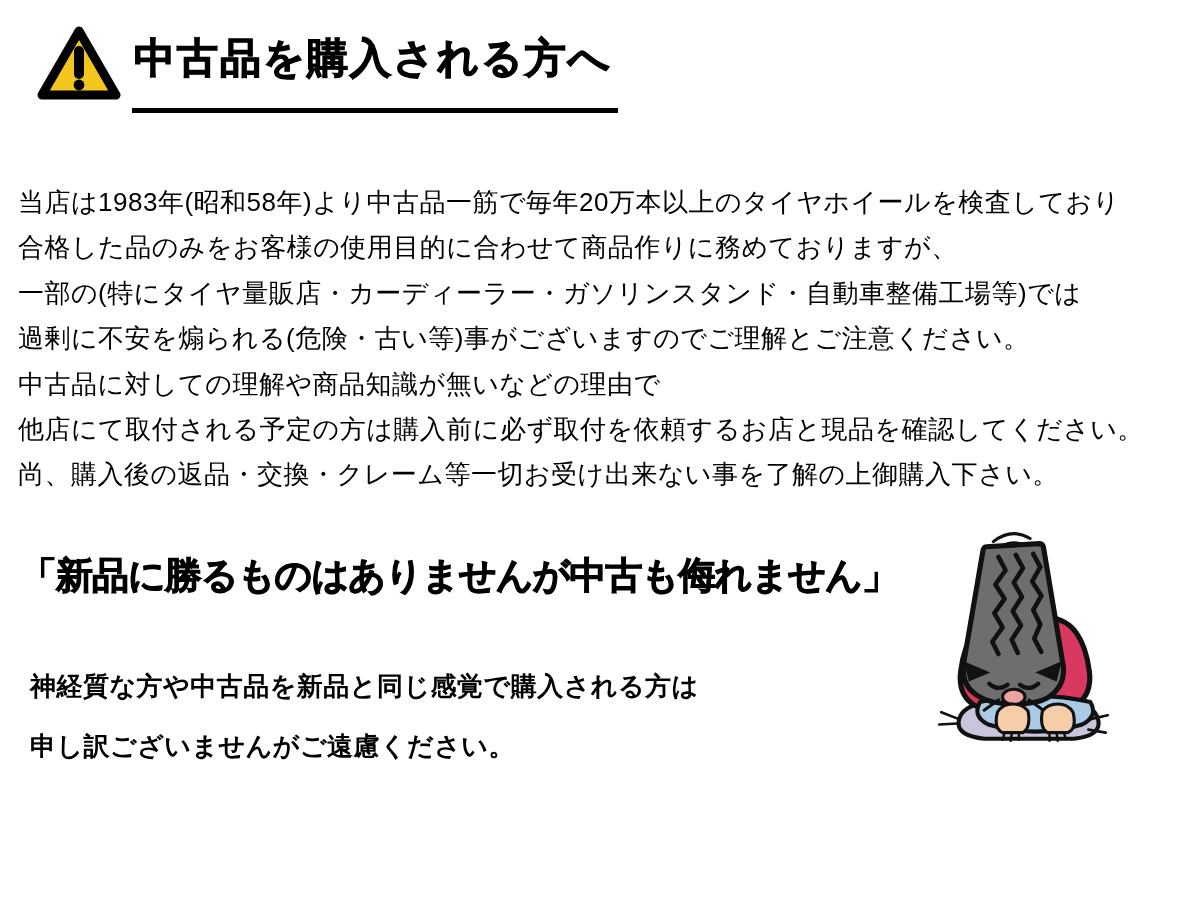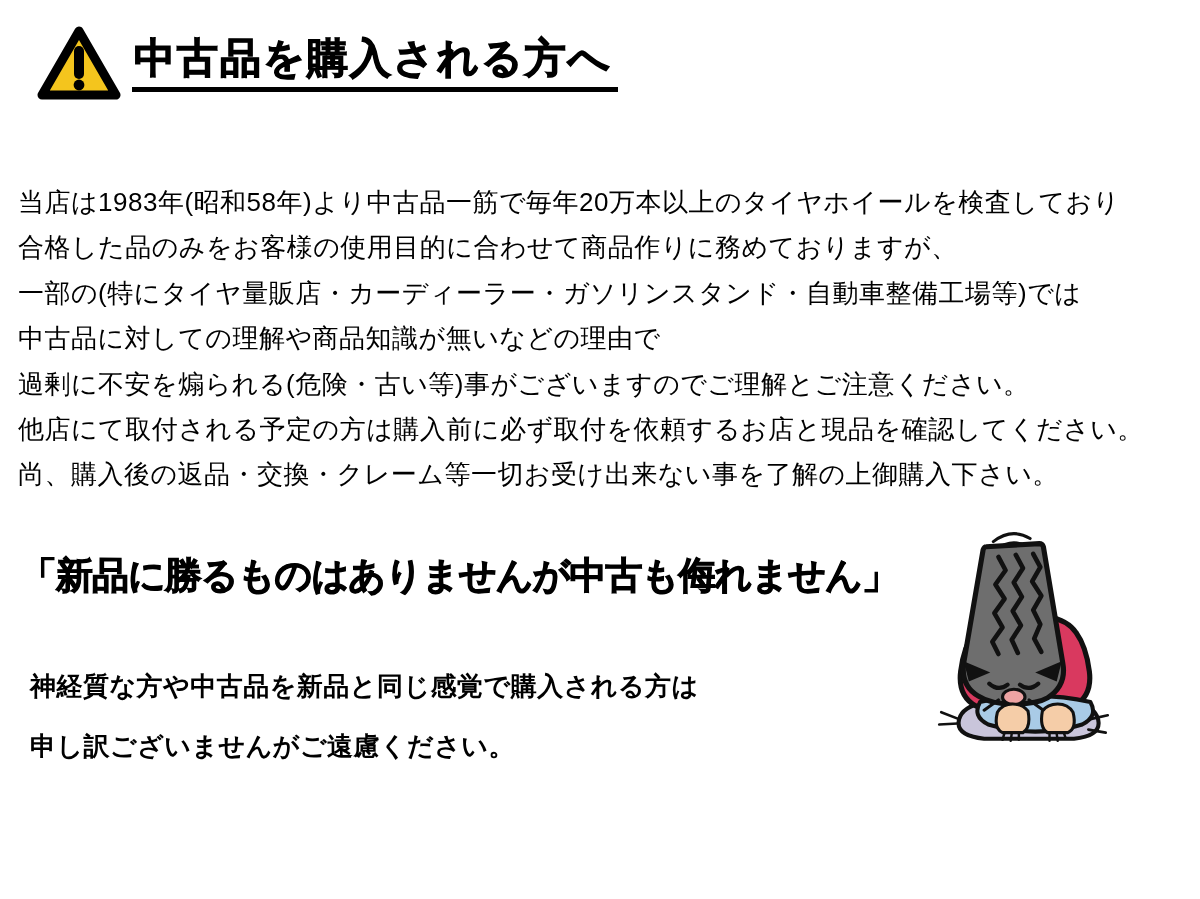--- a/index.html
+++ b/index.html
@@ -5,21 +5,21 @@
   html,body{margin:0;padding:0;background:#fff;}
   .page{
     position:relative;width:1200px;height:899px;background:#ffffff;overflow:hidden;
     font-family:"Liberation Sans","DejaVu Sans",sans-serif;color:#000;
   }
   .hdr-icon{position:absolute;left:36px;top:24px;}
   .page-title{
     position:absolute;left:132px;top:34px;margin:0;
     font-size:41px;font-weight:bold;letter-spacing:2px;line-height:1.2;
     -webkit-text-stroke:1.2px #000;
-    border-bottom:5px solid #000;padding:0 6px 4px 2px;white-space:nowrap;
+    border-bottom:5px solid #000;padding:0 6px 25px 2px;white-space:nowrap;
   }
   .notice{
     position:absolute;left:18px;top:180px;
     font-size:26px;font-weight:normal;letter-spacing:.5px;
   }
   .notice p{margin:0;line-height:45.4px;white-space:nowrap;}
   .quote{
     position:absolute;left:20px;top:552px;
     font-size:37px;font-weight:bold;letter-spacing:-1px;line-height:1.3;
     -webkit-text-stroke:1px #000;white-space:nowrap;
@@ -41,22 +41,22 @@
     <path d="M43 27 L43 50" stroke="#000" stroke-width="10" stroke-linecap="round" fill="none"></path>
     <circle cx="43" cy="61" r="5.4" fill="#000"></circle>
   </svg>
 
   <h1 class="page-title">中古品を購入される方へ</h1>
 
   <div class="notice">
     <p>当店は1983年(昭和58年)より中古品一筋で毎年20万本以上のタイヤホイールを検査しており</p>
     <p>合格した品のみをお客様の使用目的に合わせて商品作りに務めておりますが、</p>
     <p>一部の(特にタイヤ量販店・カーディーラー・ガソリンスタンド・自動車整備工場等)では</p>
+    <p>過剰に不安を煽られる(危険・古い等)事がございますのでご理解とご注意ください。</p>
     <p>中古品に対しての理解や商品知識が無いなどの理由で</p>
-    <p>過剰に不安を煽られる(危険・古い等)事がございますのでご理解とご注意ください。</p>
     <p>他店にて取付される予定の方は購入前に必ず取付を依頼するお店と現品を確認してください。</p>
     <p>尚、購入後の返品・交換・クレーム等一切お受け出来ない事を了解の上御購入下さい。</p>
   </div>
 
   <div class="quote">「新品に勝るものはありませんが中古も侮れません」</div>
 
   <div class="disclaimer">
     <p>神経質な方や中古品を新品と同じ感覚で購入される方は</p>
     <p>申し訳ございませんがご遠慮ください。</p>
   </div>

